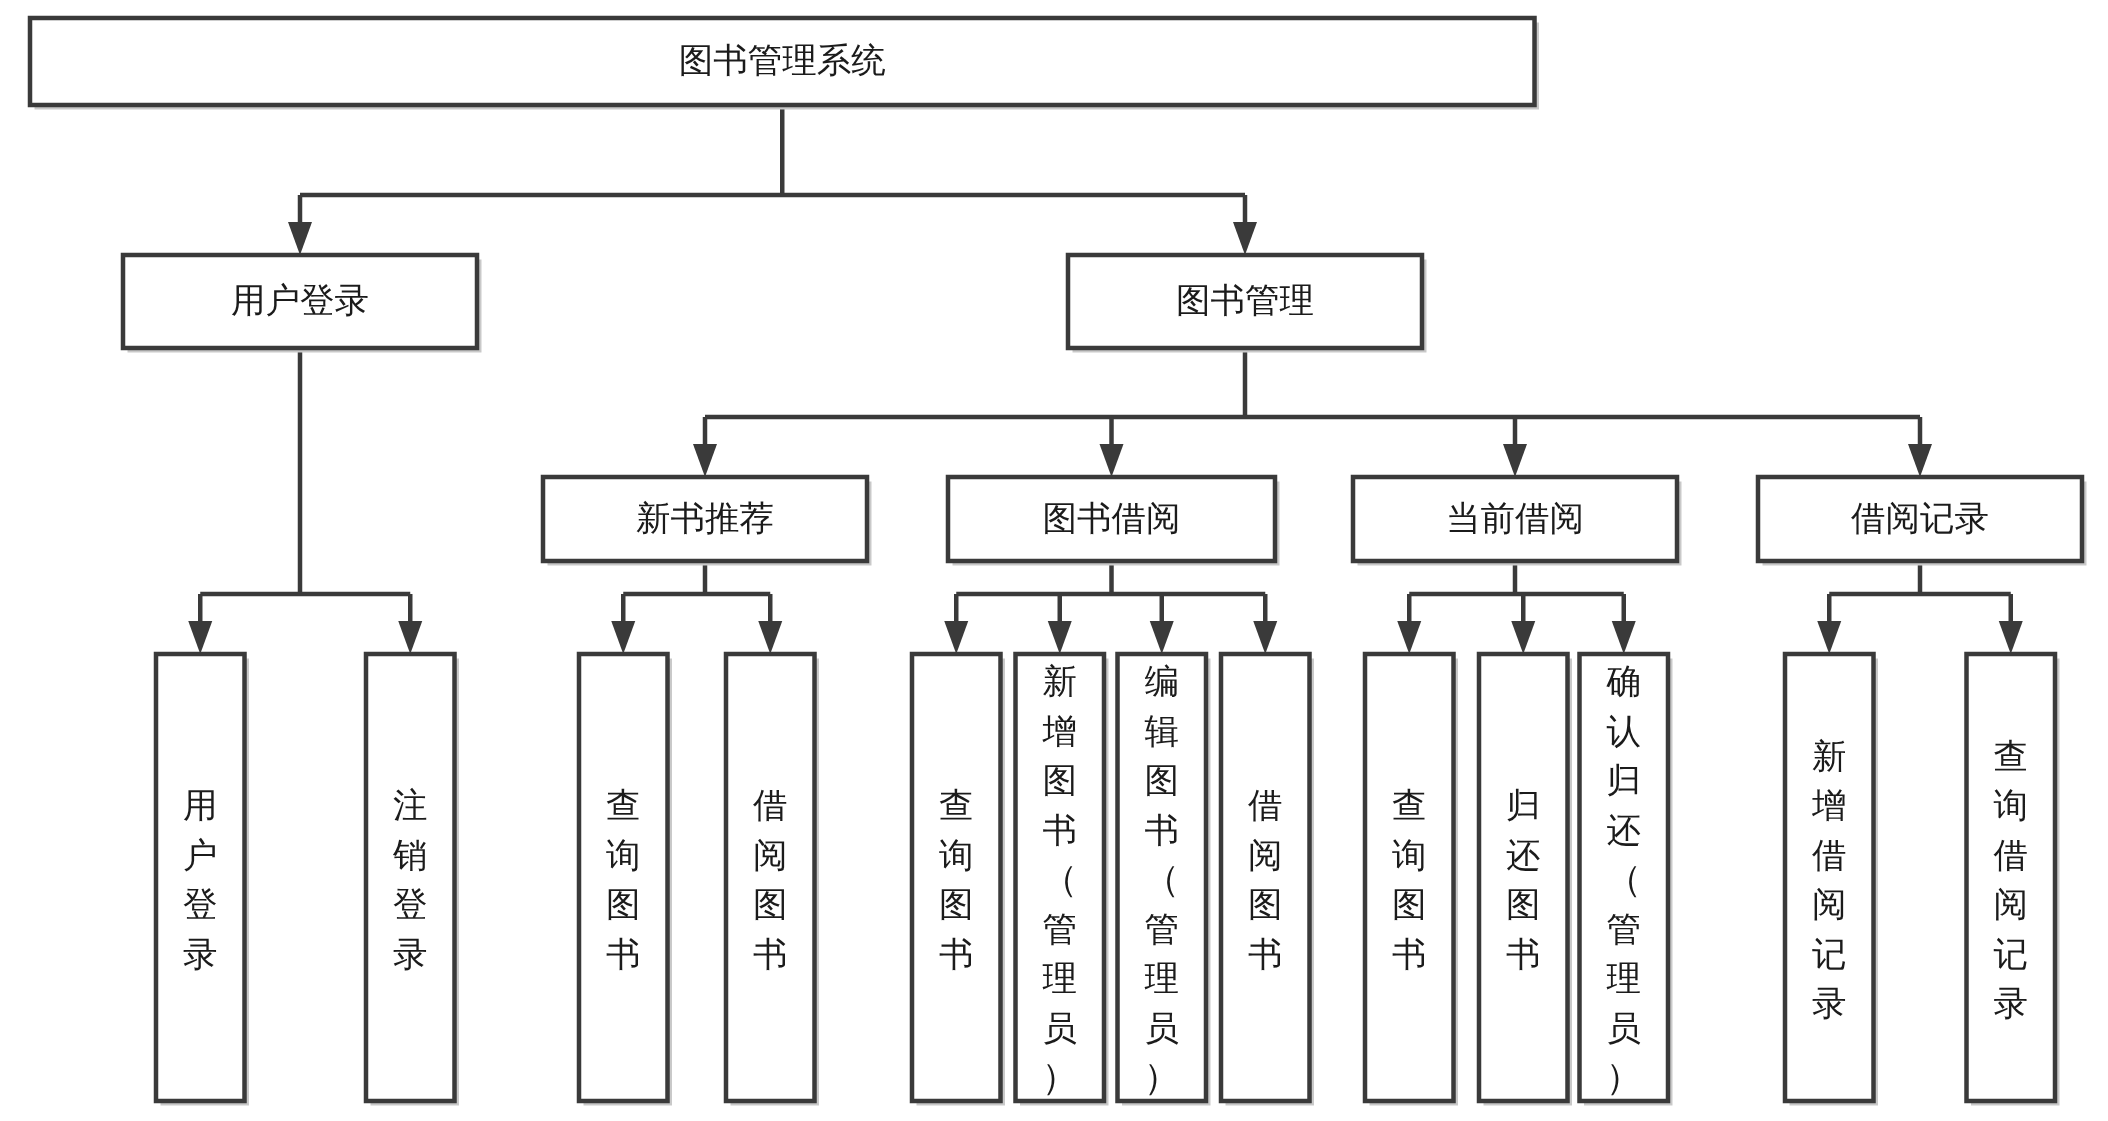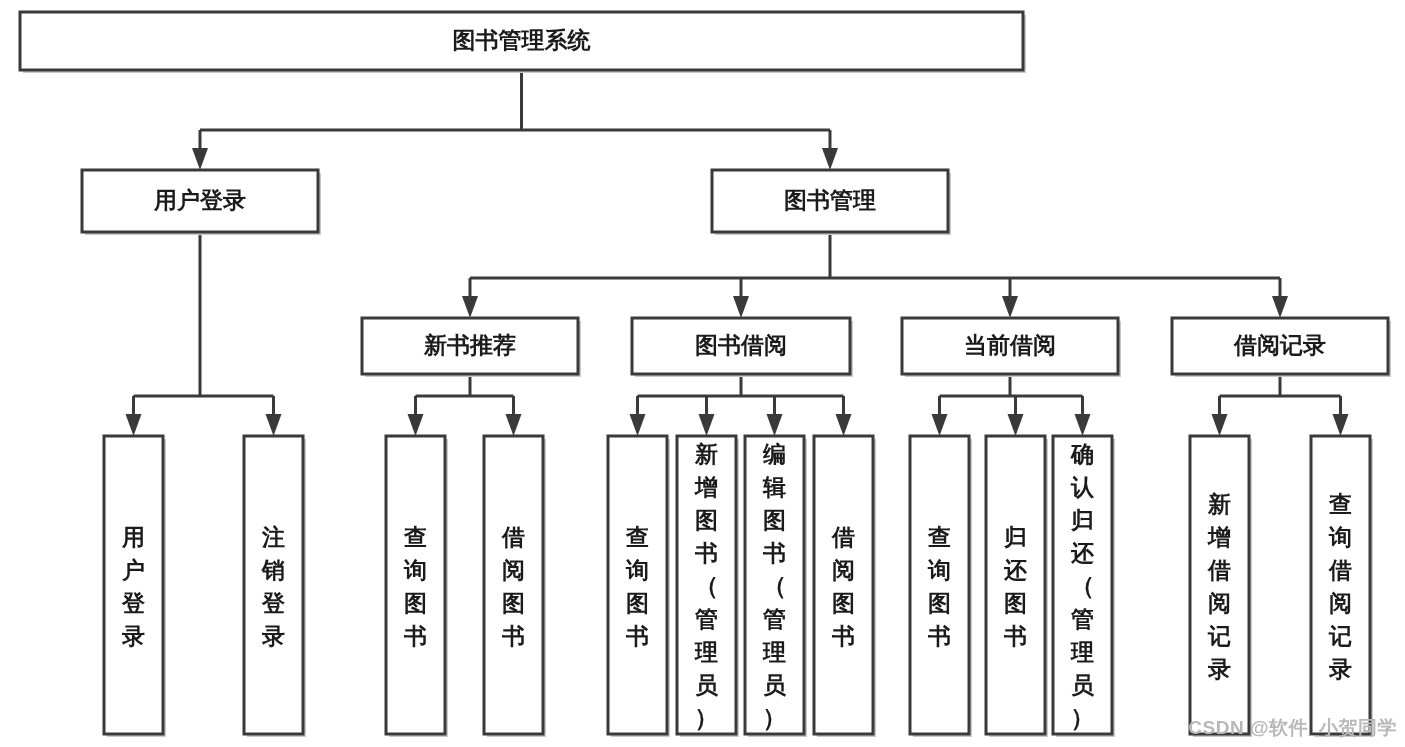--- a/index.html
+++ b/index.html
@@ -11,21 +11,20 @@
     width: 1405px;
     height: 747px;
     font-family: "Liberation Sans", "DejaVu Sans", sans-serif;
     overflow: hidden;
     position: relative;
   }
   #diagram-root {
     position: relative;
     width: 1405px;
     height: 747px;
-    font-weight: bold;
   }
   svg.diagram {
     display: block;
     width: 1405px;
     height: 747px;
   }
   .node-rect {
     fill: #ffffff;
     stroke: #3a3a3a;
     stroke-width: 3;
@@ -238,14 +237,13 @@
           <rect x="1190" y="436" width="59" height="298" class="node-rect"></rect>
           <text x="1219.5" y="511.74" class="node-label-v"><tspan x="1219.5" dy="0">新</tspan><tspan x="1219.5" dy="33">增</tspan><tspan x="1219.5" dy="33">借</tspan><tspan x="1219.5" dy="33">阅</tspan><tspan x="1219.5" dy="33">记</tspan><tspan x="1219.5" dy="33">录</tspan></text>
         </g>
         <g>
           <rect x="1314" y="439" width="59" height="298" class="node-shadow"></rect>
           <rect x="1311" y="436" width="59" height="298" class="node-rect"></rect>
           <text x="1340.5" y="511.74" class="node-label-v"><tspan x="1340.5" dy="0">查</tspan><tspan x="1340.5" dy="33">询</tspan><tspan x="1340.5" dy="33">借</tspan><tspan x="1340.5" dy="33">阅</tspan><tspan x="1340.5" dy="33">记</tspan><tspan x="1340.5" dy="33">录</tspan></text>
         </g>
       </g>
     </svg>
-  <div class="watermark">CSDN @软件_小贺同学</div>
 </div>
 
 </body></html>

